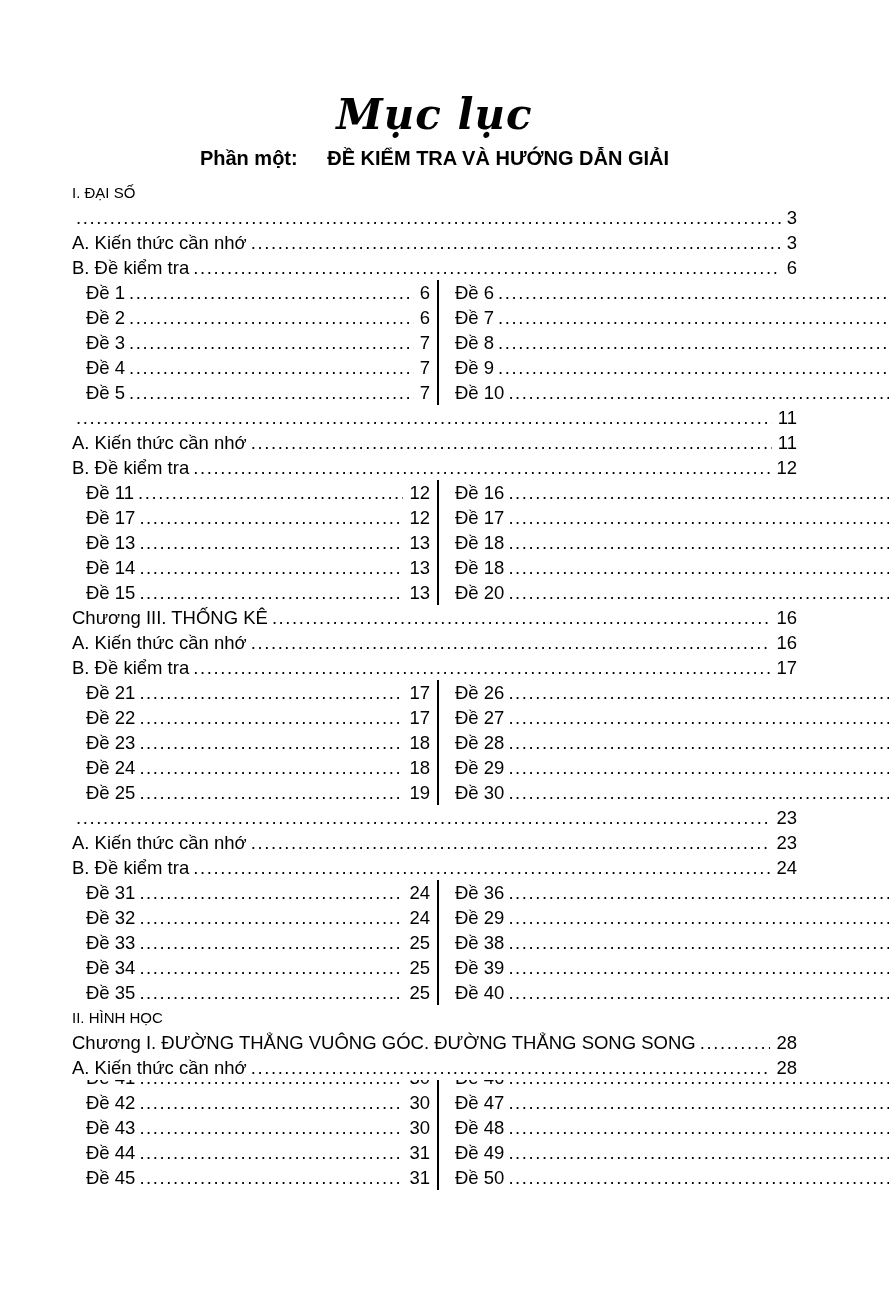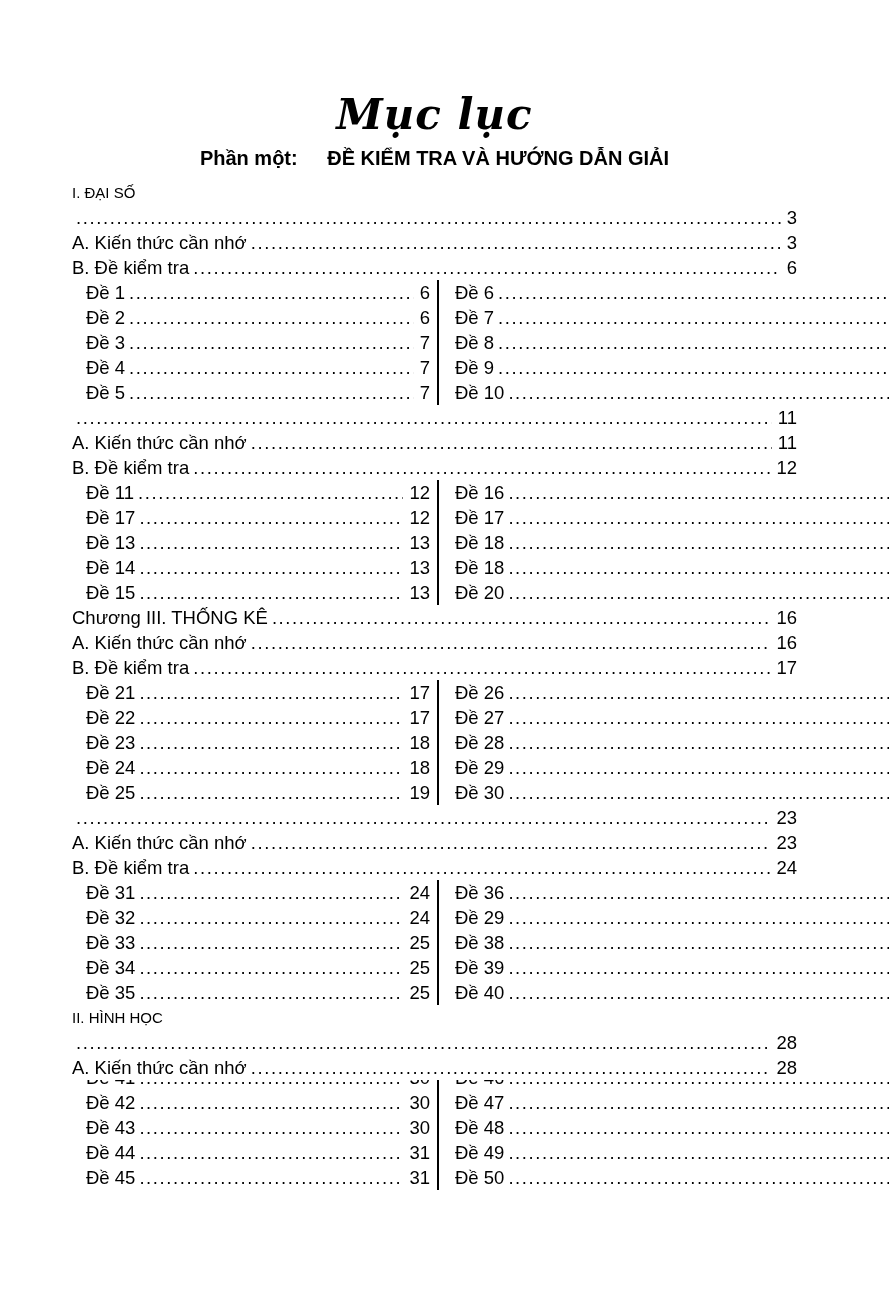--- a/index.html
+++ b/index.html
@@ -321,20 +321,21 @@
           <div class="row line">
             <span class="lbl">Đề 40</span>
             <span class="dots">........................................................................................................................................................................................................</span>
           </div>
         </div>
       </div>
       <div class="row part">
         <span class="lbl">II. HÌNH HỌC</span>
       </div>
       <div class="row line">
+        <span class="lbl">Chương I. ĐƯỜNG THẲNG VUÔNG GÓC. ĐƯỜNG THẲNG SONG SONG</span>
         <span class="dots">........................................................................................................................................................................................................</span>
         <span class="num">28</span>
       </div>
       <div class="row line cover">
         <span class="lbl">A. Kiến thức cần nhớ</span>
         <span class="dots">........................................................................................................................................................................................................</span>
         <span class="num">28</span>
       </div>
       <div class="cols clipped">
         <div class="col left">

